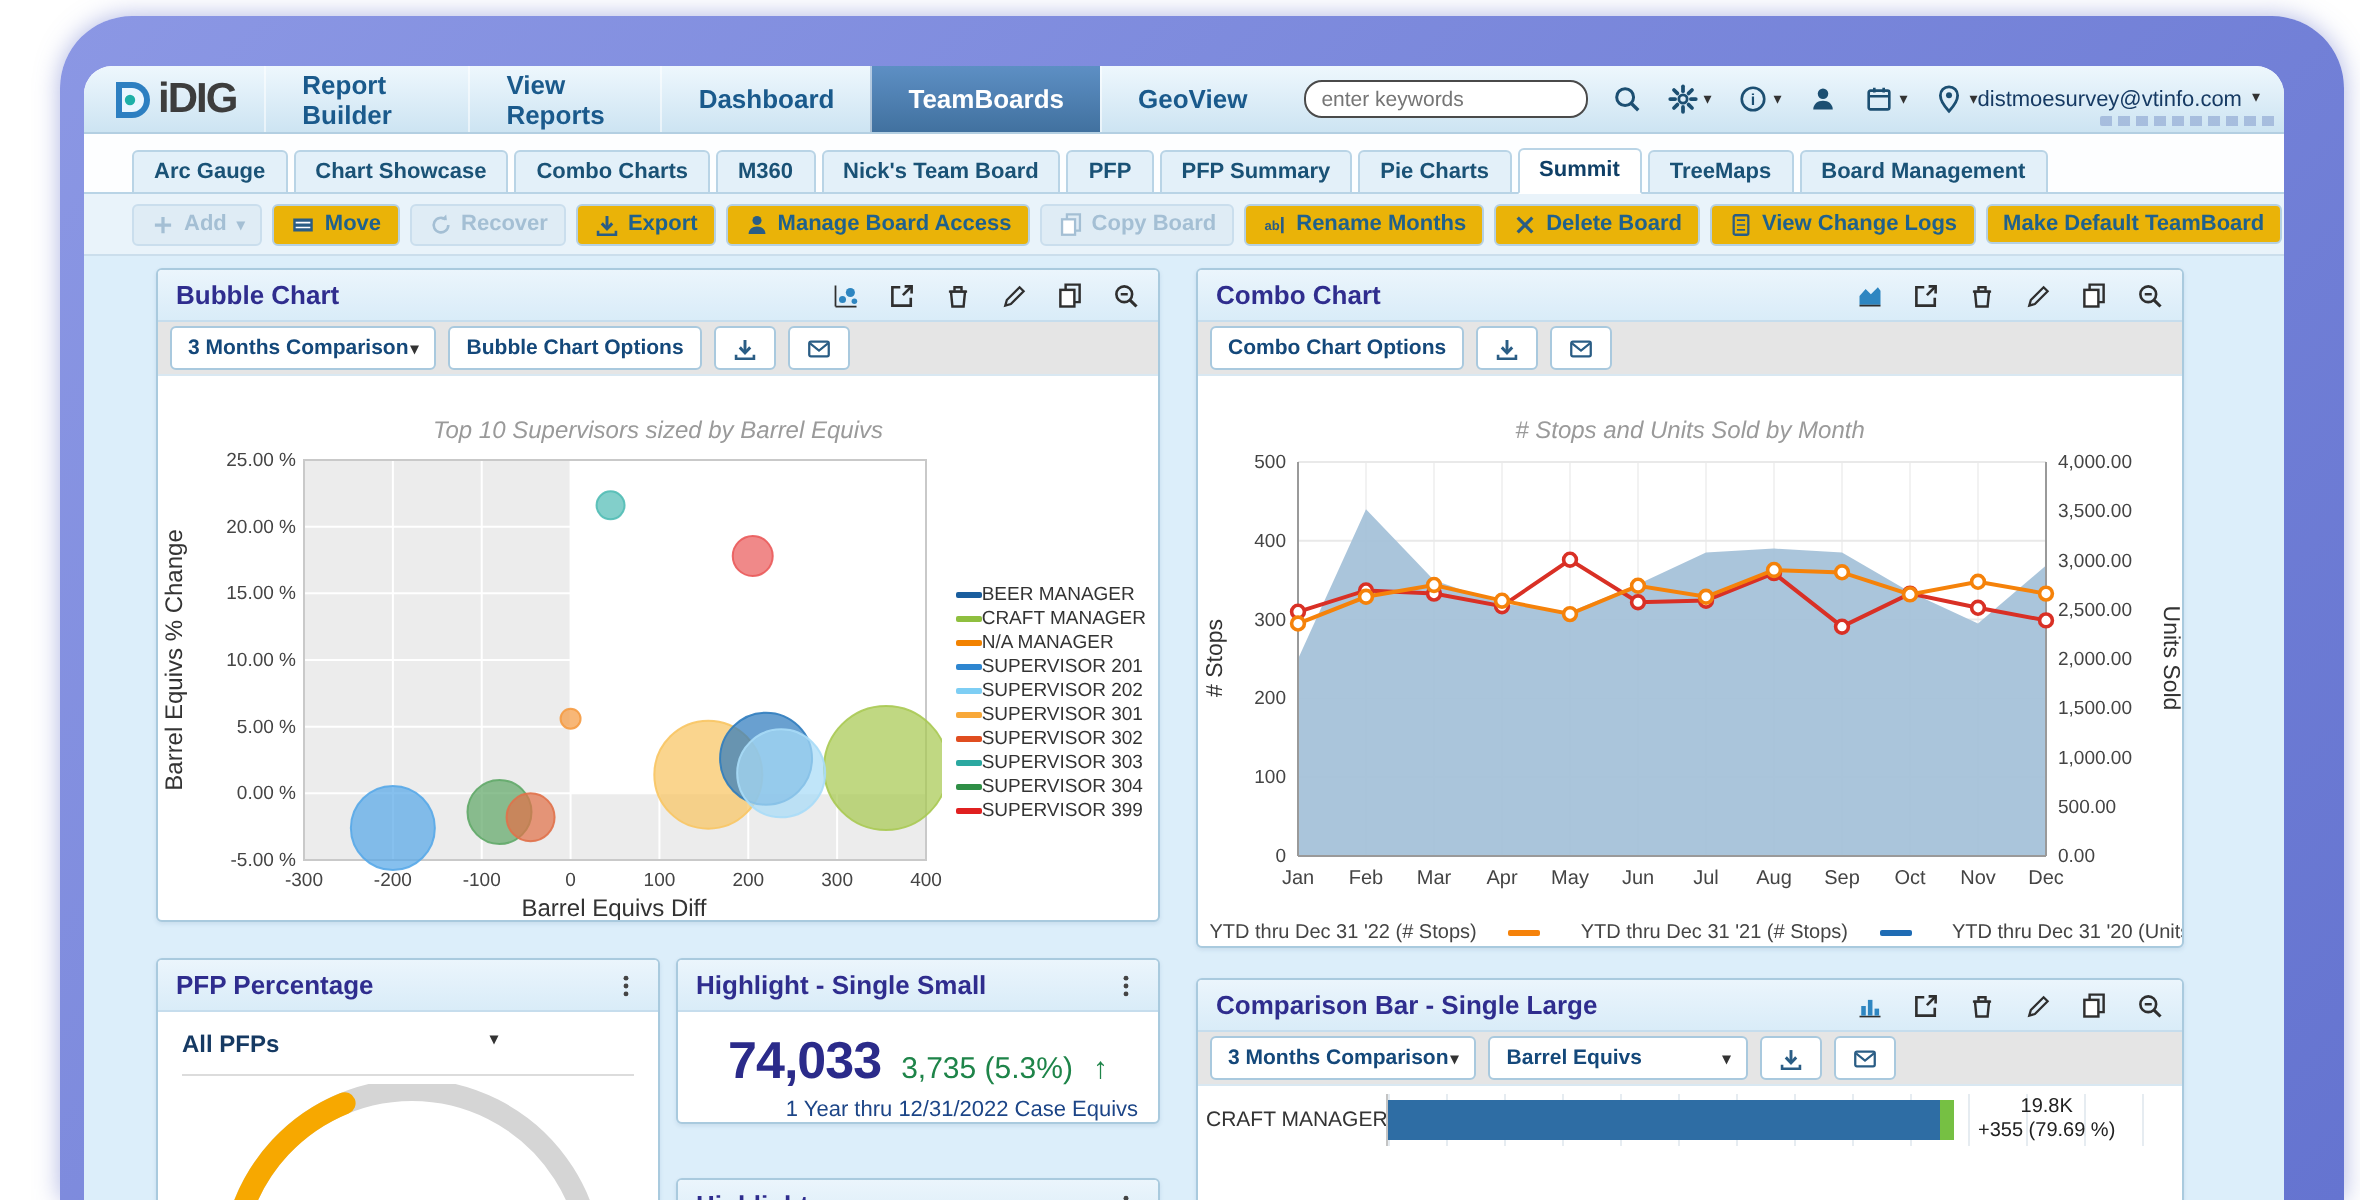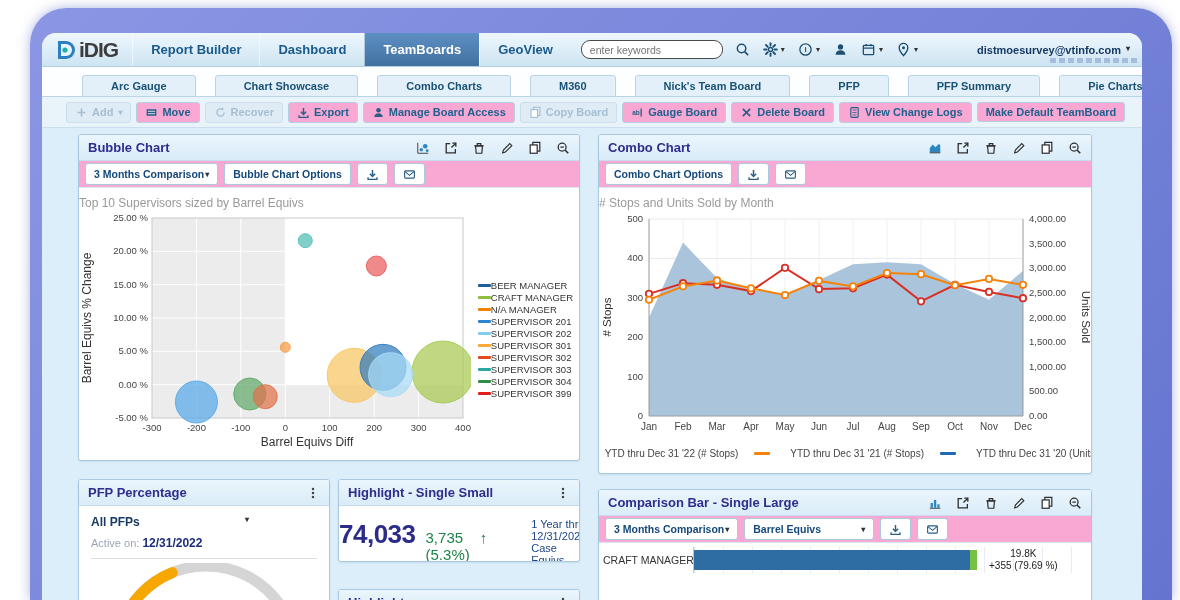--- a/index.html
+++ b/index.html
@@ -18,61 +18,61 @@
   #navItems{display:flex;align-items:stretch;height:33px;}
   .nav-item{font-size:13px;font-weight:bold;color:#1a5a8c;padding:16px 18px;display:flex;align-items:center;
     cursor:pointer;border-left:1px solid rgba(255,255,255,.55);}
   .nav-item.active{background:linear-gradient(#5d8fc4,#41719f);color:#fff;}
   .search{margin-left:10px;}
   .search input{width:124px;height:17px;border:1px solid #4a4a4a;border-radius:9px;font-size:10.5px;
     padding:0 8px;color:#333;background:#fff;outline:none;font-family:"Liberation Sans",sans-serif;}
   .tn-icons{display:flex;align-items:center;gap:13px;margin-left:12px;}
   .tn-icon{display:flex;align-items:center;gap:2px;cursor:pointer;}
   .caret{font-size:8px;color:#333;margin-left:1px;}
-  .user{margin-left:auto;font-size:11px;font-weight:bold;color:#163a63;display:flex;gap:4px;
+  .user{margin-left:auto;font-size:11px;font-weight:normal;color:#163a63;display:flex;gap:4px;
     align-items:flex-start;cursor:pointer;}
   .subnav-hint{position:absolute;top:25px;right:4px;width:88px;height:5px;border-radius:1px;
     background:repeating-linear-gradient(90deg,#9fb6da 0 6px,transparent 6px 9px);opacity:.85;z-index:4;}
   
   .tabsrow{height:29px;background:#fdfeff;display:flex;align-items:flex-end;padding:0 0 0 24px;
     border-bottom:1px solid #b9d4e6;}
   .btab{font-size:11px;font-weight:bold;color:#1a5276;background:#e3f0f9;border:1px solid #b9d4e6;
-    border-radius:3px 3px 0 0;padding:4px 28px;margin-right:3px;position:relative;bottom:-1px;
-    cursor:pointer;white-space:nowrap;margin-left:16px;}
+    border-radius:3px 3px 0 0;padding:4px 10px;margin-right:3px;position:relative;bottom:-1px;
+    cursor:pointer;white-space:nowrap;}
   .btab.active{background:#fff;color:#0f3f66;border-bottom-color:#fff;padding-bottom:5px;}
   
   .toolrow{height:30px;background:#e9f3fa;border-bottom:1px solid #cbdeec;display:flex;align-items:center;
     gap:5px;padding:0 0 0 24px;}
   .tbtn{display:flex;align-items:center;gap:4px;font-size:11px;font-weight:bold;color:#1f618d;
-    background:#f9a8d4;border:1px solid #b5d0e3;border-radius:3px;padding:3px 8px;cursor:pointer;white-space:nowrap;}
+    background:#eab308;border:1px solid #b5d0e3;border-radius:3px;padding:3px 8px;cursor:pointer;white-space:nowrap;}
   .tbtn.disabled{background:#dfecf5;color:#a4bfd4;border-color:#cadeed;cursor:default;}
   
   .content{position:relative;background:#dceefa;height:473px;overflow:hidden;}
   .panel{position:absolute;background:#fff;border:1px solid #a9cade;border-radius:3px;
     box-sizing:border-box;overflow:hidden;box-shadow:0 1px 2px rgba(60,100,140,.12);}
   .phead{height:25px;display:flex;align-items:center;padding:0 9px;
     background:linear-gradient(#ebf5fc,#d9ecf8);border-bottom:1px solid #c6dded;}
   .ptitle{font-size:13px;font-weight:bold;color:#2f2d8e;white-space:nowrap;}
   .picons{margin-left:auto;display:flex;gap:14px;align-items:center;}
   .pic{display:flex;cursor:pointer;}
-  .ptool{display:flex;align-items:center;gap:6px;padding:0 6px;background:#f9a8d4;
+  .ptool{display:flex;align-items:center;gap:6px;padding:0 6px;background:#e5e5e5;
     border-bottom:1px solid #d9e8f2;height:26px;}
   .sel,.pbtn,.icobtn{display:flex;align-items:center;font-size:10.5px;font-weight:bold;color:#14487a;
     background:#fff;border:1px solid #a9c9de;border-radius:3px;padding:2px 8px;cursor:pointer;height:16px;}
   .sel{justify-content:space-between;min-width:112px;}
   .pbody{position:relative;}
-  .chart-title{font-size:12px;color:#9a9a9a;margin-top:8px;white-space:nowrap;}
+  .chart-title{text-align:center;font-size:12px;color:#9a9a9a;margin-top:20px;white-space:nowrap;font-style:italic;}
   .legend-v{position:absolute;right:6px;top:84px;display:flex;flex-direction:column;gap:1px;}
   .lv-item{display:flex;align-items:center;gap:0;font-size:9.5px;color:#333;white-space:nowrap;line-height:11px;}
   .sw{width:13px;height:3px;border-radius:1px;flex:0 0 auto;}
   .legend-h{display:flex;justify-content:center;gap:16px;font-size:10px;color:#444;margin-top:2px;}
   .lh-item{display:flex;align-items:center;gap:20px;white-space:nowrap;}
   .lh-item .sw{width:16px;}
   
-  .hl-body{display:flex;flex-direction:row;align-items:center;padding-top:9px;}
+  .hl-body{display:flex;flex-direction:column;align-items:center;padding-top:9px;text-align:right;}
   .hl-row{display:flex;align-items:baseline;gap:10px;}
   .hl-value{font-size:26px;font-weight:bold;color:#2b2b8a;letter-spacing:-.5px;}
   .hl-delta,.hl-arrow{font-size:15px;color:#1e8449;}
   .hl-caption{font-size:11px;color:#1c4587;margin-top:3px;margin-left:44px;}
   
   .pfp-body{padding:9px 12px 0 12px;}
   .pfp-filter{display:flex;justify-content:space-between;width:158px;font-size:12px;font-weight:bold;
     color:#163a63;cursor:pointer;}
   .pfp-active{margin-top:7px;font-size:11px;color:#9aa7b5;}
   .pfp-date{font-weight:bold;color:#1d2d7a;font-size:12px;}
@@ -100,20 +100,21 @@
         <svg width="22" height="22" viewBox="0 0 22 22">
             <path d="M4 2h8a9 9 0 0 1 0 18H4z" fill="#2d7fc1"></path>
             <path d="M7 5h5a6 6 0 0 1 0 12H7z" fill="#eaf6ff"></path>
             <circle cx="11" cy="11" r="2.6" fill="#1fb0a8"></circle>
           </svg>
       </span>
       <span class="logo-text">iDIG</span>
     </div>
     <div id="navItems">
         <div class="nav-item">Report Builder</div>
+        <div class="nav-item">View Reports</div>
         <div class="nav-item">Dashboard</div>
         <div class="nav-item active">TeamBoards</div>
         <div class="nav-item">GeoView</div>
       </div>
     <div class="search">
       <input type="text" placeholder="enter keywords" style="">
     </div>
     <div class="tn-icons" id="tnIcons">
         <div class="tn-icon">
           <svg viewBox="0 0 16 16" width="15" height="15">
@@ -231,21 +232,21 @@
           <rect x="2.5" y="4.5" width="8" height="9.5" fill="#fff" stroke="#a4bfd4" stroke-width="1.4"></rect>
           <path d="M5.5 4.5v-3h8v10h-3" fill="none" stroke="#a4bfd4" stroke-width="1.4"></path>
         </svg>
         <span>Copy Board</span>
       </div>
       <div class="tbtn">
         <svg viewBox="0 0 16 16" width="13" height="13">
           <text x="1.5" y="11" font-size="8" font-weight="bold" fill="#2a5d85">ab</text>
           <line x1="12.5" y1="3" x2="12.5" y2="13" stroke="#2a5d85" stroke-width="1.6"></line>
         </svg>
-        <span>Gauge Board</span>
+        <span>Rename Months</span>
       </div>
       <div class="tbtn">
         <svg viewBox="0 0 16 16" width="13" height="13">
           <line x1="3.5" y1="3.5" x2="12.5" y2="12.5" stroke="#2a5d85" stroke-width="2"></line>
           <line x1="12.5" y1="3.5" x2="3.5" y2="12.5" stroke="#2a5d85" stroke-width="2"></line>
         </svg>
         <span>Delete Board</span>
       </div>
       <div class="tbtn">
         <svg viewBox="0 0 16 16" width="13" height="13">
@@ -590,24 +591,20 @@
                 <circle cx="8" cy="12.5" r="1.4" fill="#444"></circle>
               </svg>
             </span>
           </span>
       </div>
       <div class="pfp-body">
         <div class="pfp-filter">
           <span>All PFPs</span>
           <span class="caret">▾</span>
         </div>
-        <div class="pfp-active">
-          <span>Active on:</span>
-          <span class="pfp-date">12/31/2022</span>
-        </div>
         <hr class="pfp-hr">
         <div id="gaugeHolder"><svg width="250" height="120">
               <path d="M33.4 131 A90 90 0 1 1 196.6 131" fill="none" stroke="#d5d5d5" stroke-width="11" stroke-linecap="round"></path>
               <path d="M29.4 65.2 A90 90 0 0 1 81.3 9.6" fill="none" stroke="#f7a800" stroke-width="11" stroke-linecap="round"></path>
             </svg></div>
       </div>
     </section>
 
     <section class="panel" style="left:296px;top:351px;width:242px;height:83px;">
       <div class="phead">

